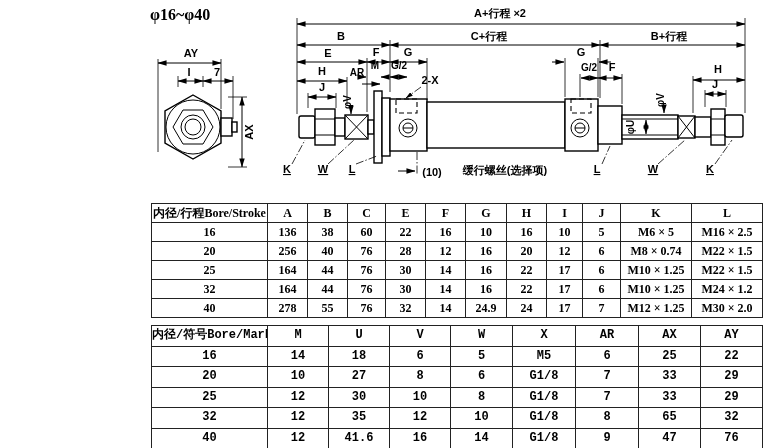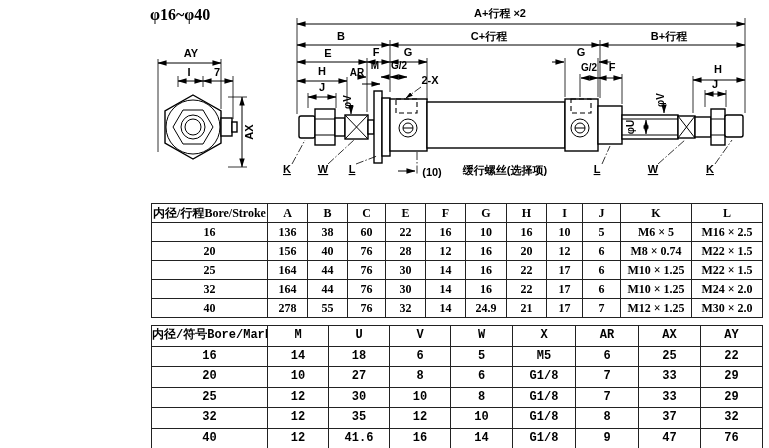--- a/index.html
+++ b/index.html
@@ -249,21 +249,21 @@
         <td>16</td>
         <td>10</td>
         <td>16</td>
         <td>10</td>
         <td>5</td>
         <td>M6 × 5</td>
         <td>M16 × 2.5</td>
       </tr>
       <tr>
         <td>20</td>
-        <td>156</td>
+        <td>256</td>
         <td>40</td>
         <td>76</td>
         <td>28</td>
         <td>12</td>
         <td>16</td>
         <td>20</td>
         <td>12</td>
         <td>6</td>
         <td>M8 × 0.74</td>
         <td>M22 × 1.5</td>
@@ -287,31 +287,31 @@
         <td>164</td>
         <td>44</td>
         <td>76</td>
         <td>30</td>
         <td>14</td>
         <td>16</td>
         <td>22</td>
         <td>17</td>
         <td>6</td>
         <td>M10 × 1.25</td>
-        <td>M24 × 2.0</td>
+        <td>M24 × 1.2</td>
       </tr>
       <tr>
         <td>40</td>
         <td>278</td>
         <td>55</td>
         <td>76</td>
         <td>32</td>
         <td>14</td>
         <td>24.9</td>
-        <td>21</td>
+        <td>24</td>
         <td>17</td>
         <td>7</td>
         <td>M12 × 1.25</td>
         <td>M30 × 2.0</td>
       </tr>
     </tbody>
   </table>
 
 <table id="table2">
   <colgroup>
@@ -373,21 +373,21 @@
         <td>29</td>
       </tr>
       <tr>
         <td>32</td>
         <td>12</td>
         <td>35</td>
         <td>12</td>
         <td>10</td>
         <td>G1/8</td>
         <td>8</td>
-        <td>37</td>
+        <td>65</td>
         <td>32</td>
       </tr>
       <tr>
         <td>40</td>
         <td>12</td>
         <td>41.6</td>
         <td>16</td>
         <td>14</td>
         <td>G1/8</td>
         <td>9</td>

